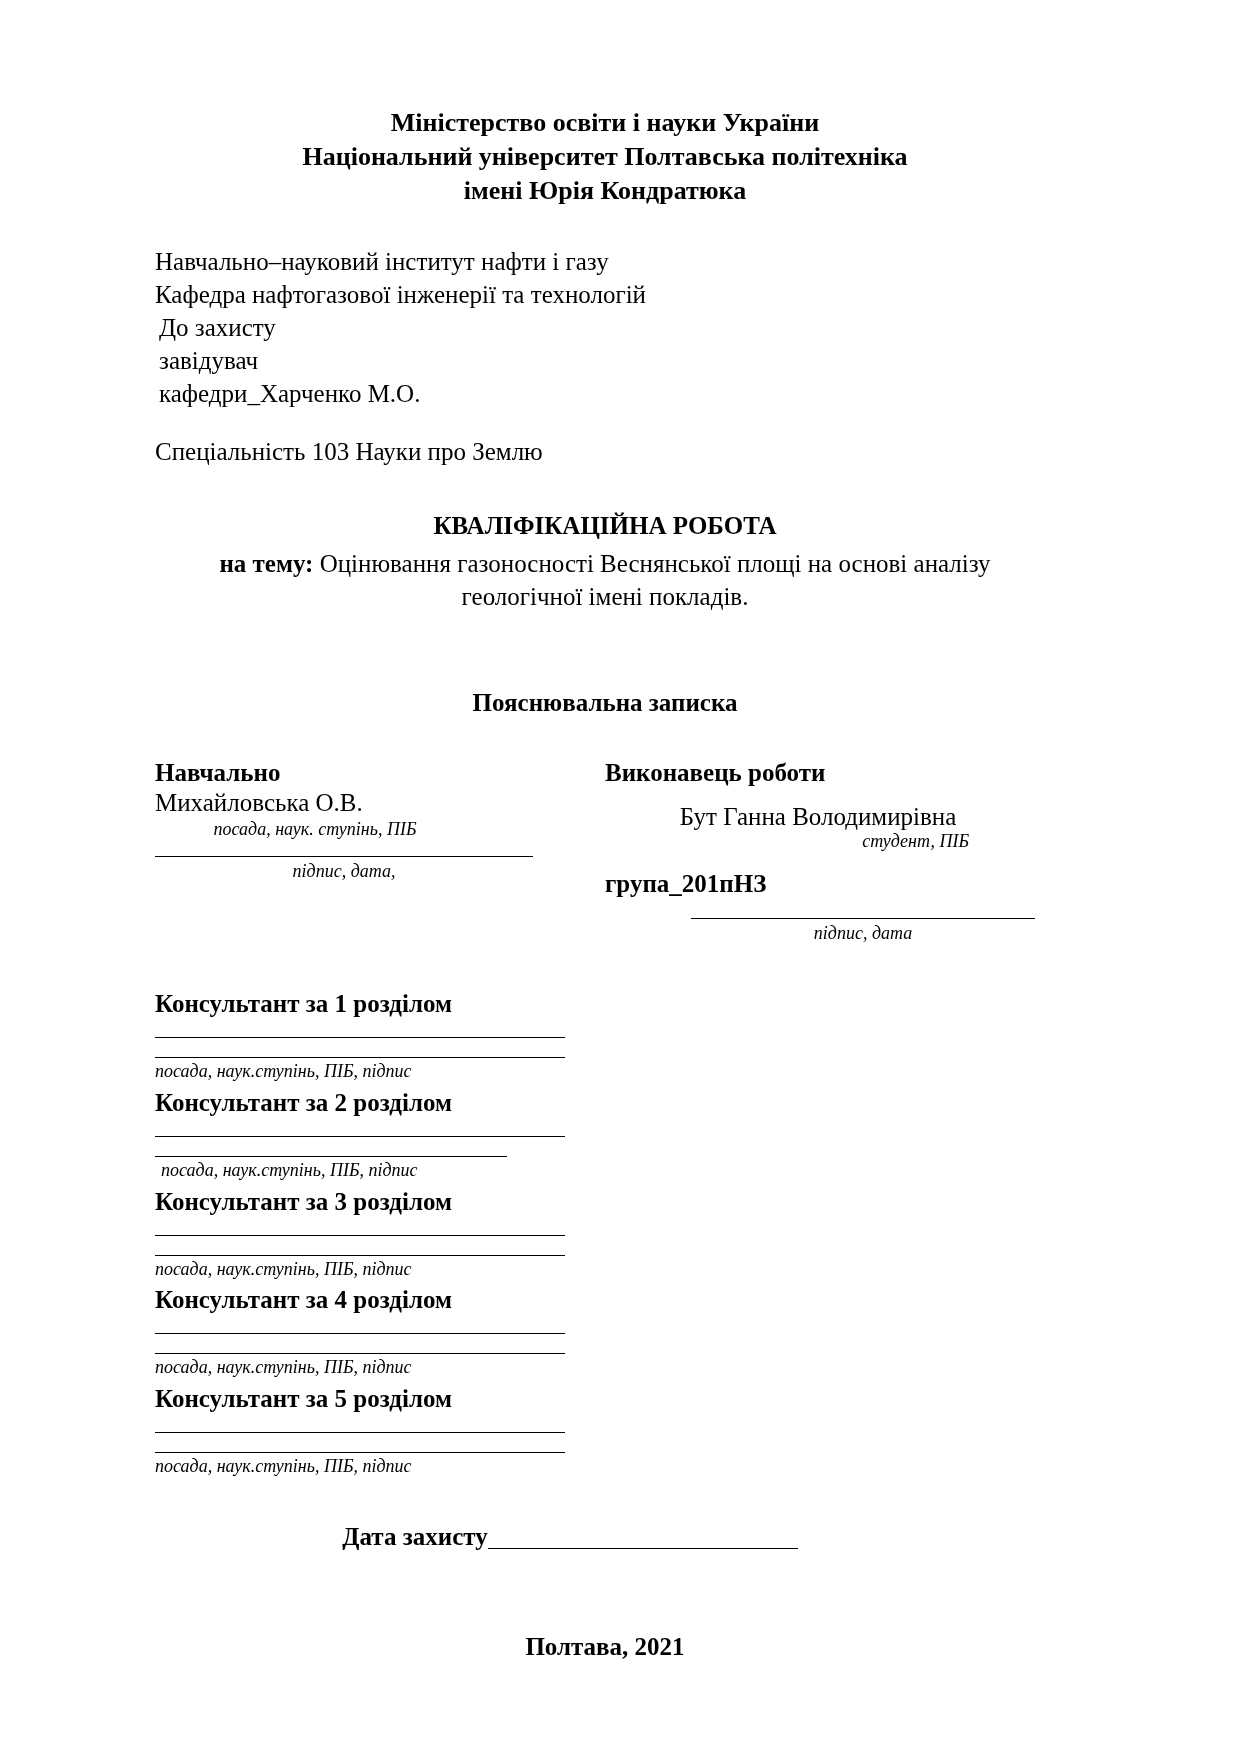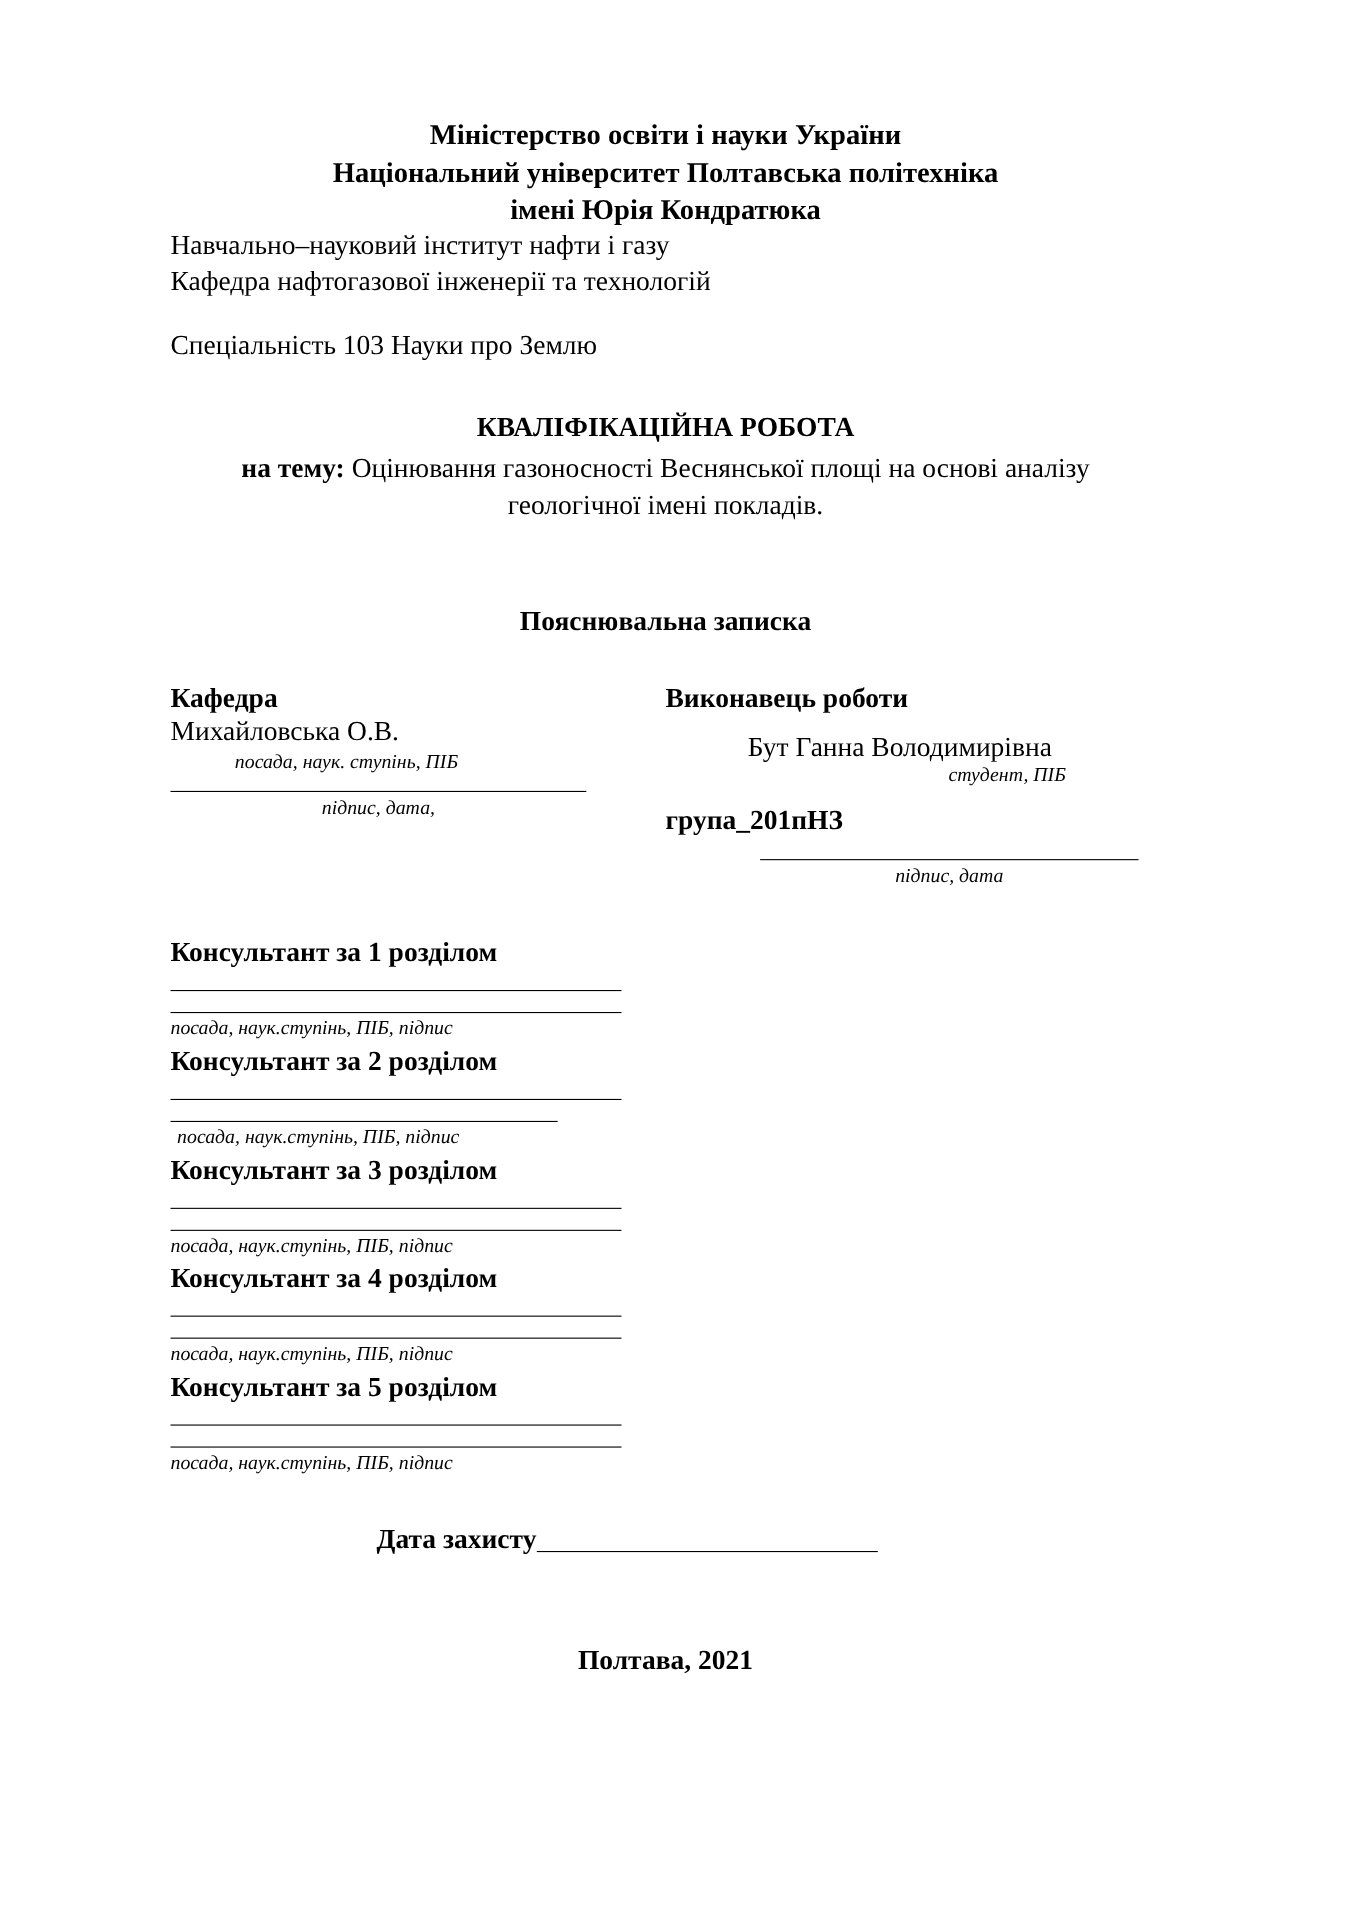--- a/index.html
+++ b/index.html
@@ -31,20 +31,21 @@
     font-weight: bold;
     font-size: 26px;
     line-height: 1.3;
     padding-top: 106px;
   }
   .univ div { white-space: nowrap; }
 
   
   .faculty-block {
     display: flex;
+    margin-top: 38px;
     flex-direction: column;
   }
   .faculty-left {
     width: 600px;
     font-size: 25px;
     line-height: 1.32;
   }
   .faculty-right {
     flex: 1;
     font-size: 25px;
@@ -206,35 +207,40 @@
       <div>Міністерство освіти і науки України</div>
       <div>Національний університет Полтавська політехніка</div>
       <div>імені Юрія Кондратюка</div>
     </div>
 
     <div class="faculty-block">
       <div class="faculty-left">
         <div>Навчально–науковий  інститут нафти і газу</div>
         <div>Кафедра нафтогазової  інженерії та технологій</div>
       </div>
+      <div class="faculty-right">
+        <div>До захисту</div>
+        <div>завідувач</div>
+        <div>кафедри_Харченко М.О.</div>
+      </div>
     </div>
 
     <div class="specialty">Спеціальність 103 Науки про Землю</div>
 
     <div class="work-title">КВАЛІФІКАЦІЙНА РОБОТА</div>
     <div class="topic">
       <b>на тему:</b><span> Оцінювання газоносності Веснянської площі на основі аналізу</span>
       <div>геологічної імені покладів.</div>
     </div>
 
     <div class="explanatory">Пояснювальна записка</div>
 
     <div class="people">
       <div class="people-left">
-        <div class="role">Кафедра</div>
+        <div class="role">Навчально</div>
         <div class="plain">Михайловська О.В.</div>
         <div class="caption left-pad">посада, наук. ступінь, ПІБ</div>
         <div class="rule rule-sup"></div>
         <div class="caption-sup">підпис, дата,</div>
       </div>
 
       <div class="people-right">
         <div class="role-right">Виконавець роботи</div>
         <div class="name-right">Бут Ганна Володимирівна</div>
         <div class="caption right">студент, ПІБ</div>

